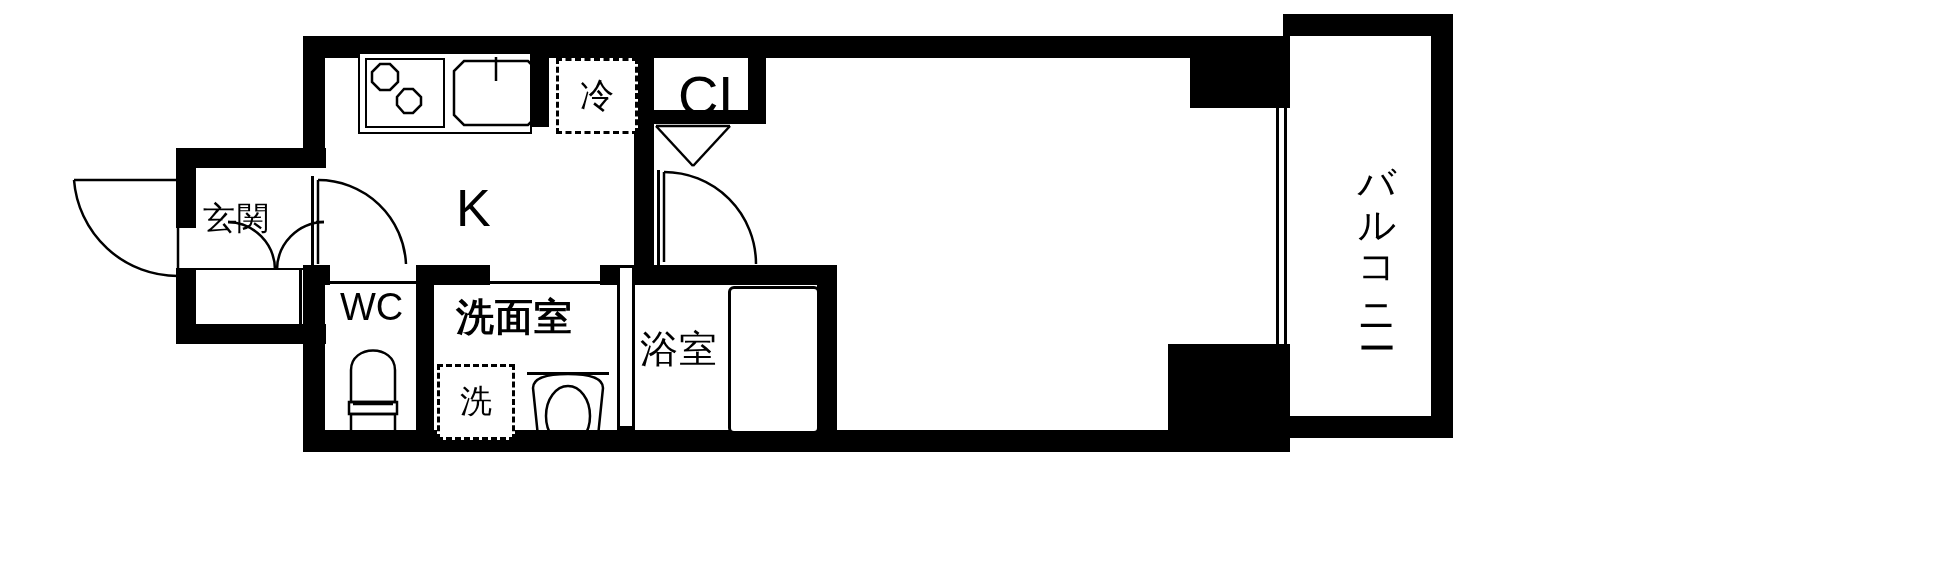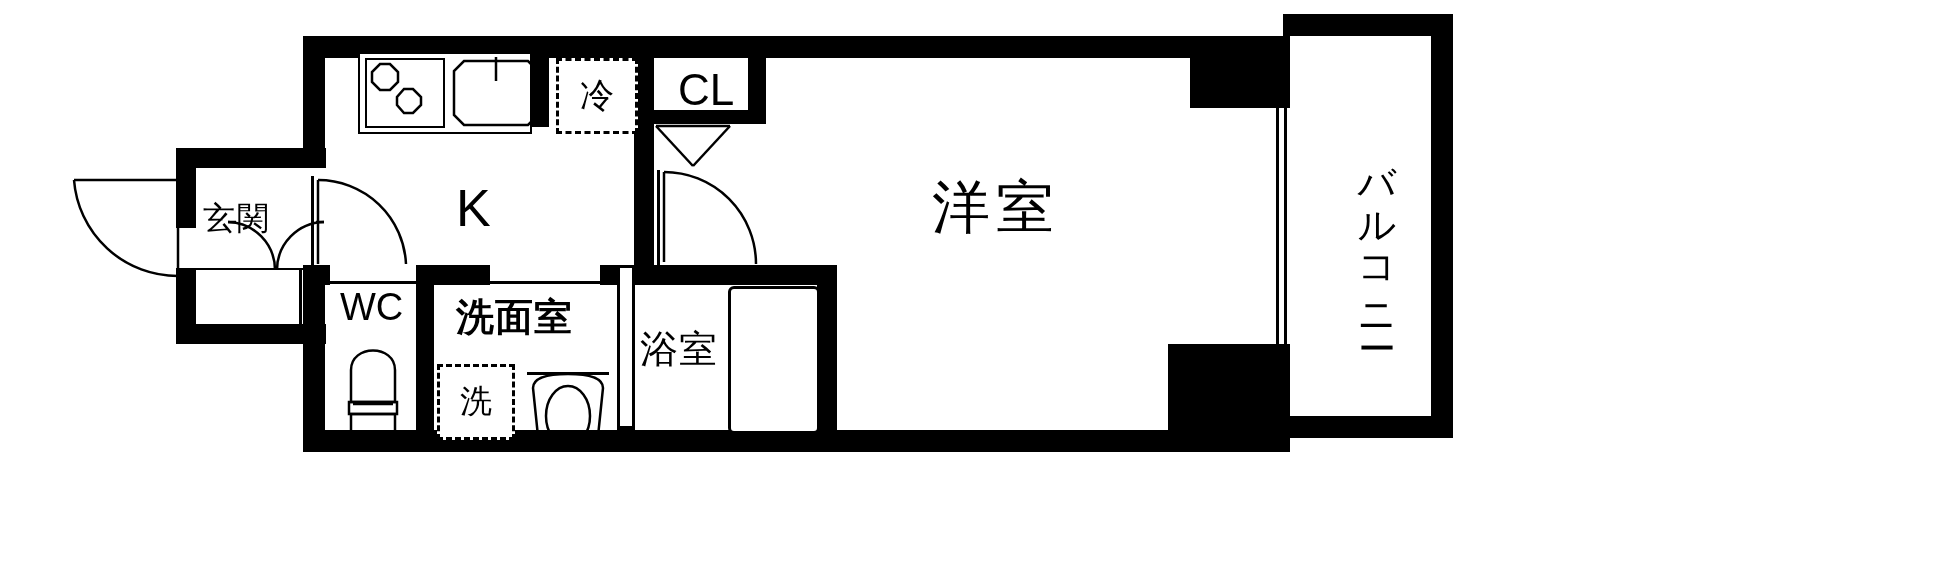--- a/index.html
+++ b/index.html
@@ -117,21 +117,21 @@
   <div class="dashbox" style="left:556px;top:58px;width:76px;height:70px;">
     <span class="lbl-jp" style="font-size:34px;position:static;">冷</span>
   </div>
 
   <svg style="left:660px;top:170px;width:100px;height:96px;">
     <path class="stroke-thin" d="M 4 2 L 4 92"></path>
     <path class="stroke-thin" d="M 4 2 A 92 92 0 0 1 96 94"></path>
   </svg>
   <div class="thin" style="left:657px;top:170px;width:3px;height:95px;"></div>
 
-  <div class="lbl lbl-lat" style="left:678px;top:68px;font-size:44px;">CL</div>
+  <div class="lbl lbl-lat" style="left:678px;top:68px;font-size:56px;text-decoration:underline;">CL</div>
 
   <svg style="left:654px;top:124px;width:112px;height:46px;">
     <path class="stroke-thin" d="M 2 2 L 39 42"></path>
     <path class="stroke-thin" d="M 76 2 L 39 42"></path>
     <path class="stroke-thin" d="M 2 2 L 76 2"></path>
   </svg>
 
   <div class="lbl lbl-lat" style="left:340px;top:288px;font-size:38px;">WC</div>
 
   <div class="room" style="left:330px;top:265px;width:86px;height:20px;"></div>
@@ -161,19 +161,18 @@
 
   <div class="lbl lbl-jp" style="left:640px;top:330px;font-size:38px;letter-spacing:1px;">浴室</div>
 
   <div class="room" style="left:617px;top:268px;width:18px;height:170px;"></div>
   <div class="thin" style="left:617px;top:268px;width:3px;height:168px;"></div>
   <div class="thin" style="left:632px;top:268px;width:3px;height:168px;"></div>
   <div class="wall" style="left:617px;top:426px;width:18px;height:12px;"></div>
 
   <div class="outline" style="left:728px;top:286px;width:86px;height:142px;border-radius:6px;"></div>
 
-  <div class="lbl lbl-jp" style="left:932px;top:178px;font-size:58px;letter-spacing:6px;">洋室</div>
 
   <div class="lbl lbl-jp vert" style="left:1358px;top:140px;font-size:38px;letter-spacing:4px;">バルコニー</div>
 
   <div class="thin" style="left:325px;top:265px;width:3px;height:0;"></div>
 
 </div>
 
 </body></html>

